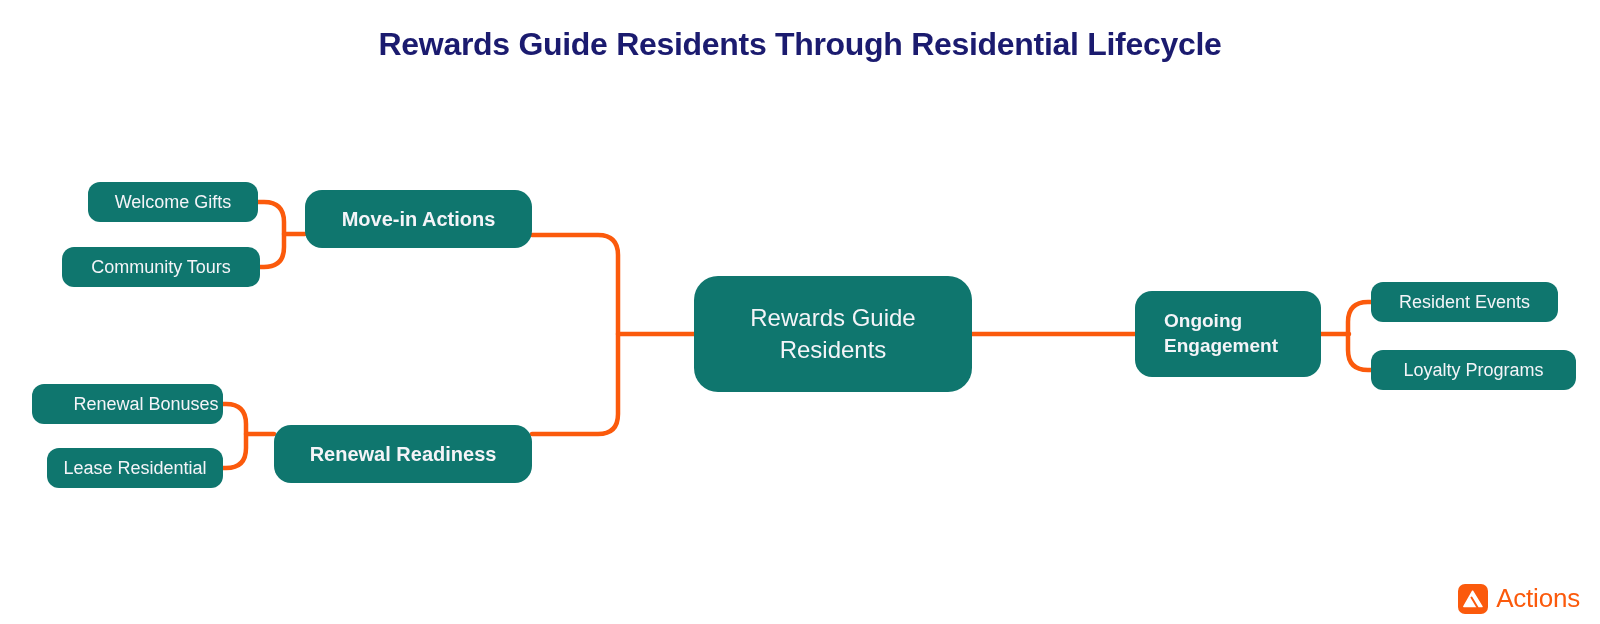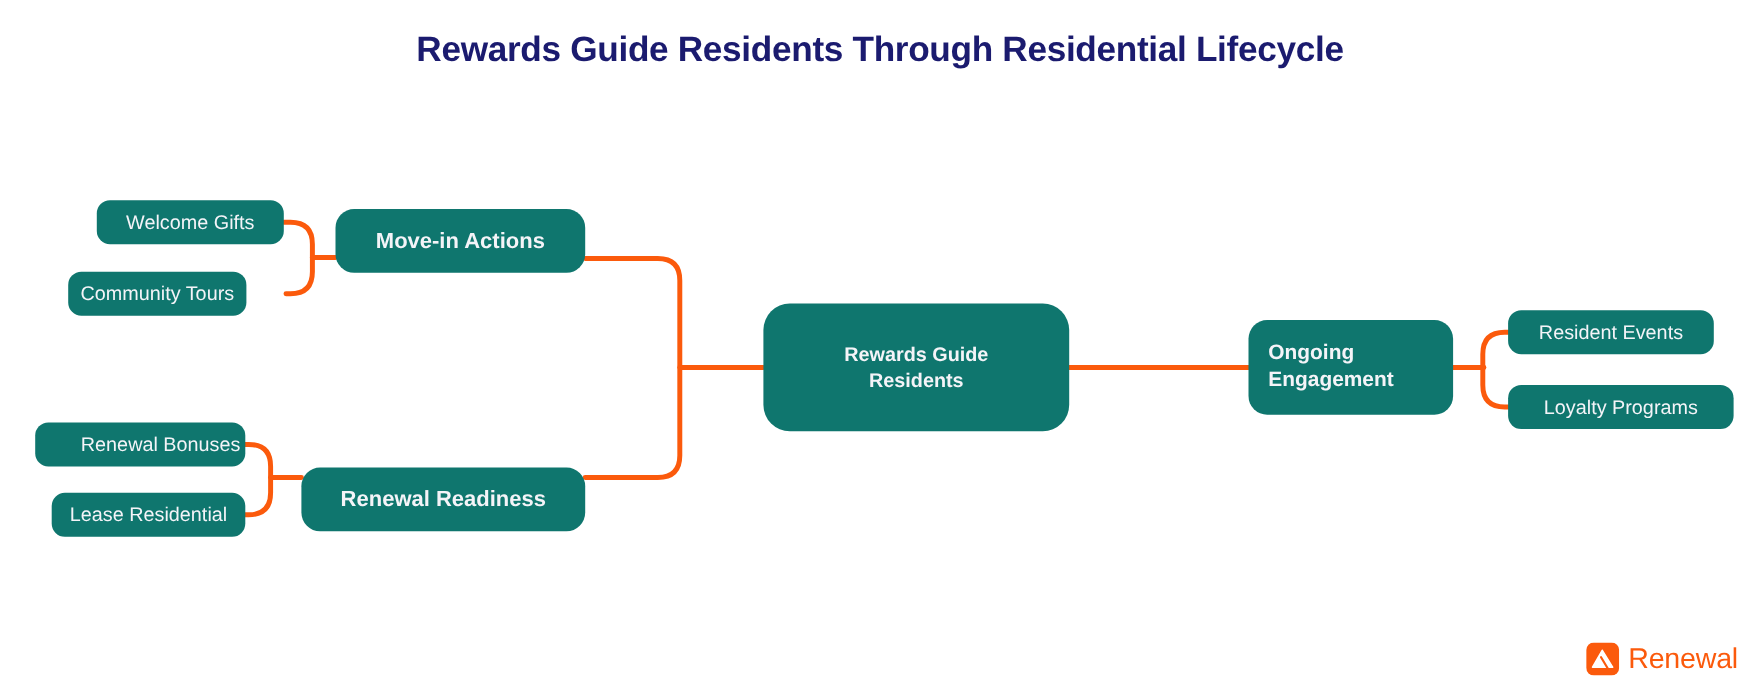--- a/index.html
+++ b/index.html
@@ -52,32 +52,32 @@
     font-weight: normal;
   }
   .branch {
     height: 58px;
     border-radius: 17px;
     font-size: 20px;
     font-weight: bold;
   }
   .root {
     border-radius: 24px;
-    font-size: 18px;
-    font-weight: bold;
+    font-size: 24px;
+    font-weight: normal;
     line-height: 1.35;
   }
   .root .wrap-narrow {
     display: inline-block;
     max-width: 170px;
   }
   .node.align-left {
     justify-content: flex-start;
     text-align: left;
-    padding-left: 18px;
+    padding-left: 29px;
     line-height: 1.3;
   }
   .logo {
     position: absolute;
     right: 20px;
     bottom: 10px;
     display: flex;
     align-items: center;
     gap: 8px;
   }
@@ -104,21 +104,21 @@
     <path d="M 618 334 H 694"></path>
     <path d="M 972 334 H 1135"></path>
     <path d="M 1321 334 H 1349"></path>
     <path d="M 1371 302 H 1368 Q 1348 302 1348 322 V 350 Q 1348 370 1368 370 H 1371"></path>
   </svg>
 
   <div class="node leaf" style="left:88px; top:182px; width:170px;">
     <span>Welcome Gifts</span>
   </div>
 
-  <div class="node leaf" style="left:62px; top:247px; width:162px;">
+  <div class="node leaf" style="left:62px; top:247px; width:198px;">
     <span>Community Tours</span>
   </div>
 
   <div class="node branch" style="left:305px; top:190px; width:227px;">
     <span>Move-in Actions</span>
   </div>
 
   <div class="node leaf" style="left:32px; top:384px; width:191px;padding-left:37px;">
     <span>Renewal Bonuses</span>
   </div>
@@ -146,16 +146,16 @@
   <div class="node leaf" style="left:1371px; top:282px; width:187px;">
     <span>Resident Events</span>
   </div>
 
   <div class="logo">
     <svg width="30" height="30" viewBox="0 0 30 30">
       <rect x="0" y="0" width="30" height="30" rx="7" fill="#fb5a0c"></rect>
       <path d="M 14.6 7.2 L 24 22.6 H 5.8 Z" fill="#ffffff" stroke="#ffffff" stroke-width="1.5" stroke-linejoin="round"></path>
       <path d="M 13.5 13.5 L 19.5 23.5" stroke="#fb5a0c" stroke-width="2" stroke-linecap="round"></path>
     </svg>
-    <span class="logo-text">Renewal</span>
+    <span class="logo-text">Actions</span>
   </div>
 
 </div>
 
 </body></html>

